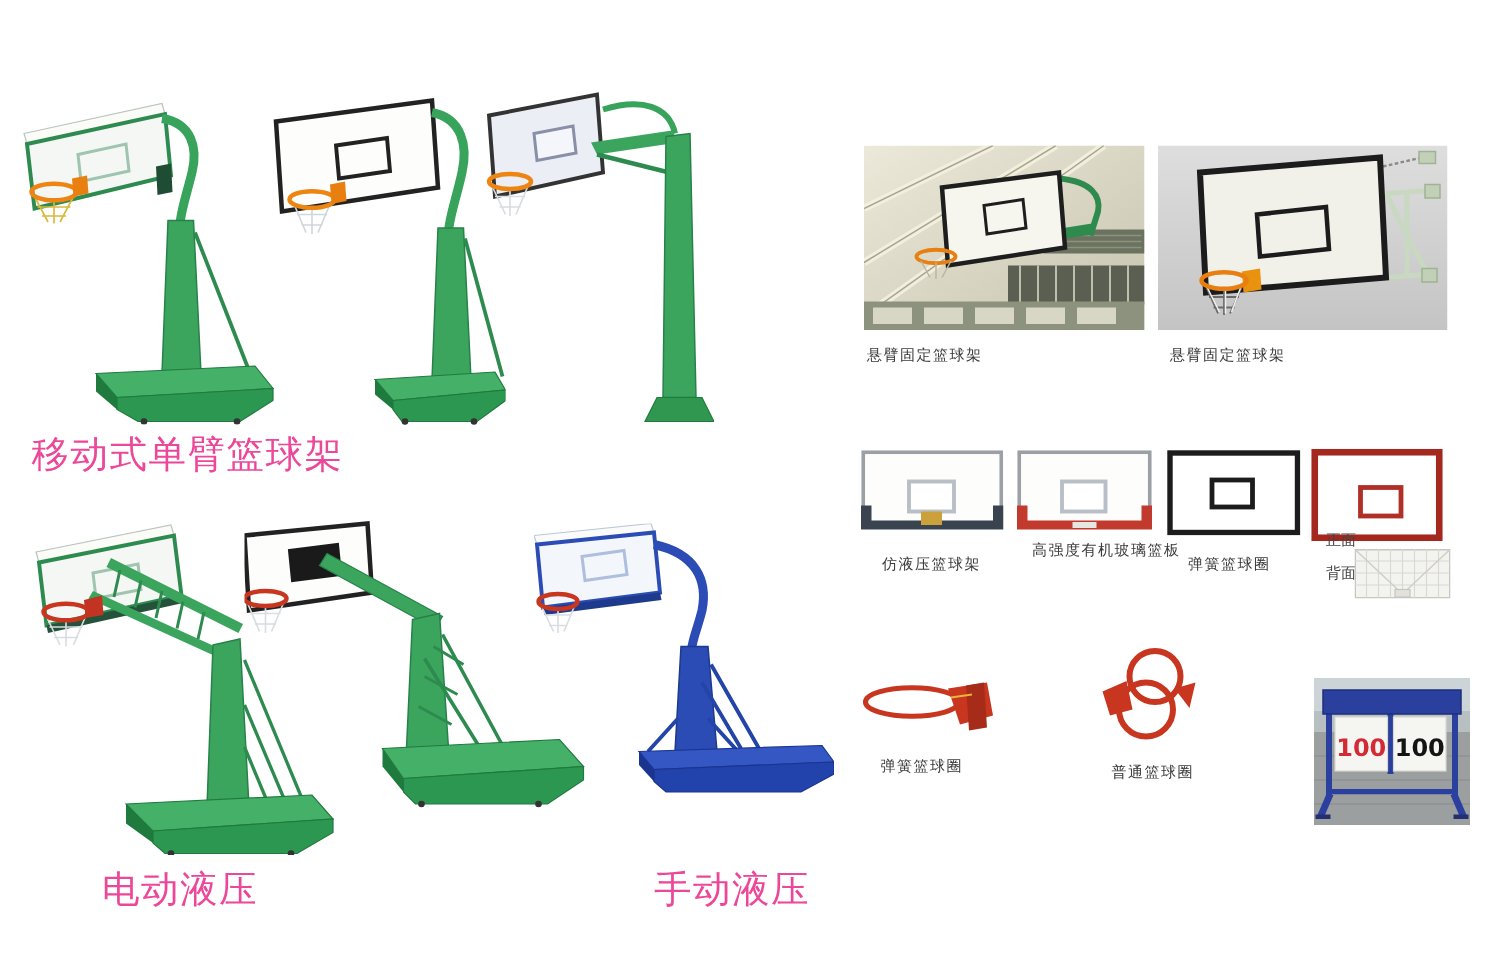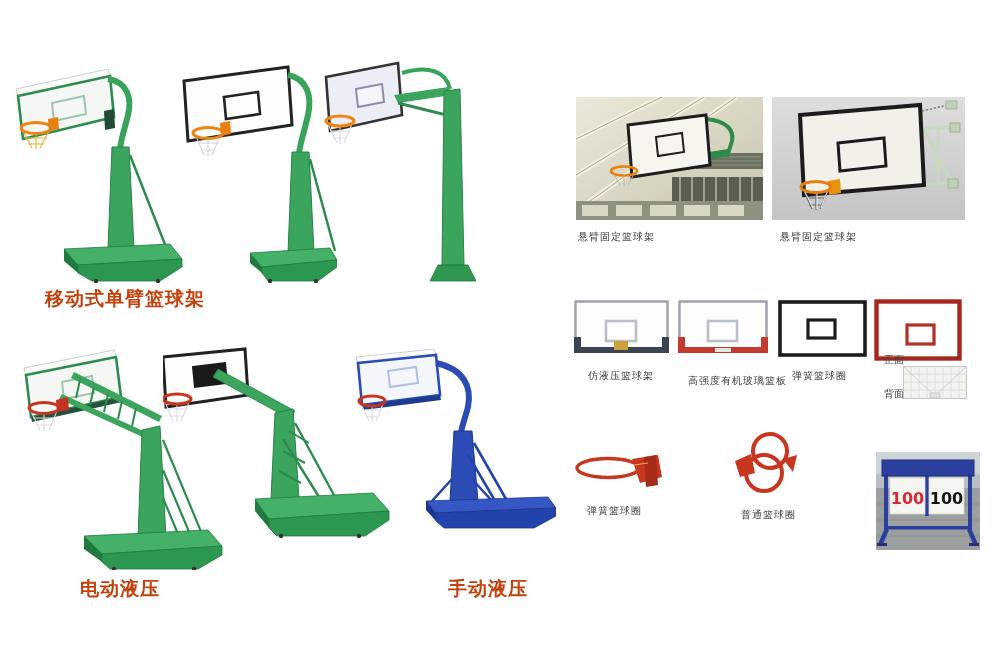--- a/index.html
+++ b/index.html
@@ -4,21 +4,21 @@
 <style>
   html,body{margin:0;padding:0;background:#fff;}
   .page{
     position:relative;width:1000px;height:653px;background:#ffffff;
     font-family:"DejaVu Sans","Liberation Sans",sans-serif;overflow:hidden;
   }
   .fig{position:absolute;}
   .fig svg{display:block;}
   .label-lg{
     position:absolute;transform:translateX(-50%);
-    font-weight:700;font-size:19px;letter-spacing:1px;color:#c2410c;white-space:nowrap;
+    font-weight:400;font-size:25px;letter-spacing:1px;color:#ec4899;white-space:nowrap;
   }
   .label-sm{
     position:absolute;font-size:10px;color:#3a3a3a;letter-spacing:1px;white-space:nowrap;
   }
   .label-xs{
     position:absolute;font-size:10px;color:#444;white-space:nowrap;
   }
 </style>
 </head>
 <body>
@@ -222,25 +222,25 @@
   </div>
 
   <div class="fig" style="left:874px;top:299px;">
     <svg width="88" height="62" viewBox="0 0 88 62">
       <rect x="2.5" y="2.5" width="83" height="57" fill="#ffffff" stroke="#A5281E" stroke-width="4.4"></rect>
       <rect x="33" y="26" width="27" height="19" fill="#ffffff" stroke="#B03028" stroke-width="3.2"></rect>
     </svg>
   </div>
 
   <div class="label-sm" style="left:588px;top:369px;">仿液压篮球架</div>
-  <div class="label-sm" style="left:688px;top:374px;font-family:Liberation Serif, serif;">高强度有机玻璃篮板</div>
+  <div class="label-sm" style="left:688px;top:360px;font-family:Liberation Serif, serif;">高强度有机玻璃篮板</div>
   <div class="label-sm" style="left:792px;top:369px;">弹簧篮球圈</div>
 
   <div class="label-xs" style="left:884px;top:353px;">正面</div>
-  <div class="label-xs" style="left:884px;top:375px;margin-top:12px;">背面</div>
+  <div class="label-xs" style="left:884px;top:375px;">背面</div>
 
   <div class="fig" style="left:903px;top:366px;">
     <svg width="64" height="33" viewBox="0 0 64 33">
       <rect x="0.5" y="0.5" width="63" height="32" fill="#f3f3f0" stroke="#c6c6c0" stroke-width="1"></rect>
       <path d="M8,0 V33 M16,0 V33 M24,0 V33 M32,0 V33 M40,0 V33 M48,0 V33 M56,0 V33" stroke="#d9d9d2" stroke-width="0.8"></path>
       <path d="M0,8 H64 M0,16 H64 M0,24 H64" stroke="#d9d9d2" stroke-width="0.8"></path>
       <path d="M0,0 L32,30 M64,0 L32,30" stroke="#cfcfc6" stroke-width="1"></path>
       <rect x="27" y="27" width="10" height="5" fill="#e2e2da" stroke="#c6c6c0" stroke-width="0.8"></rect>
     </svg>
   </div>

